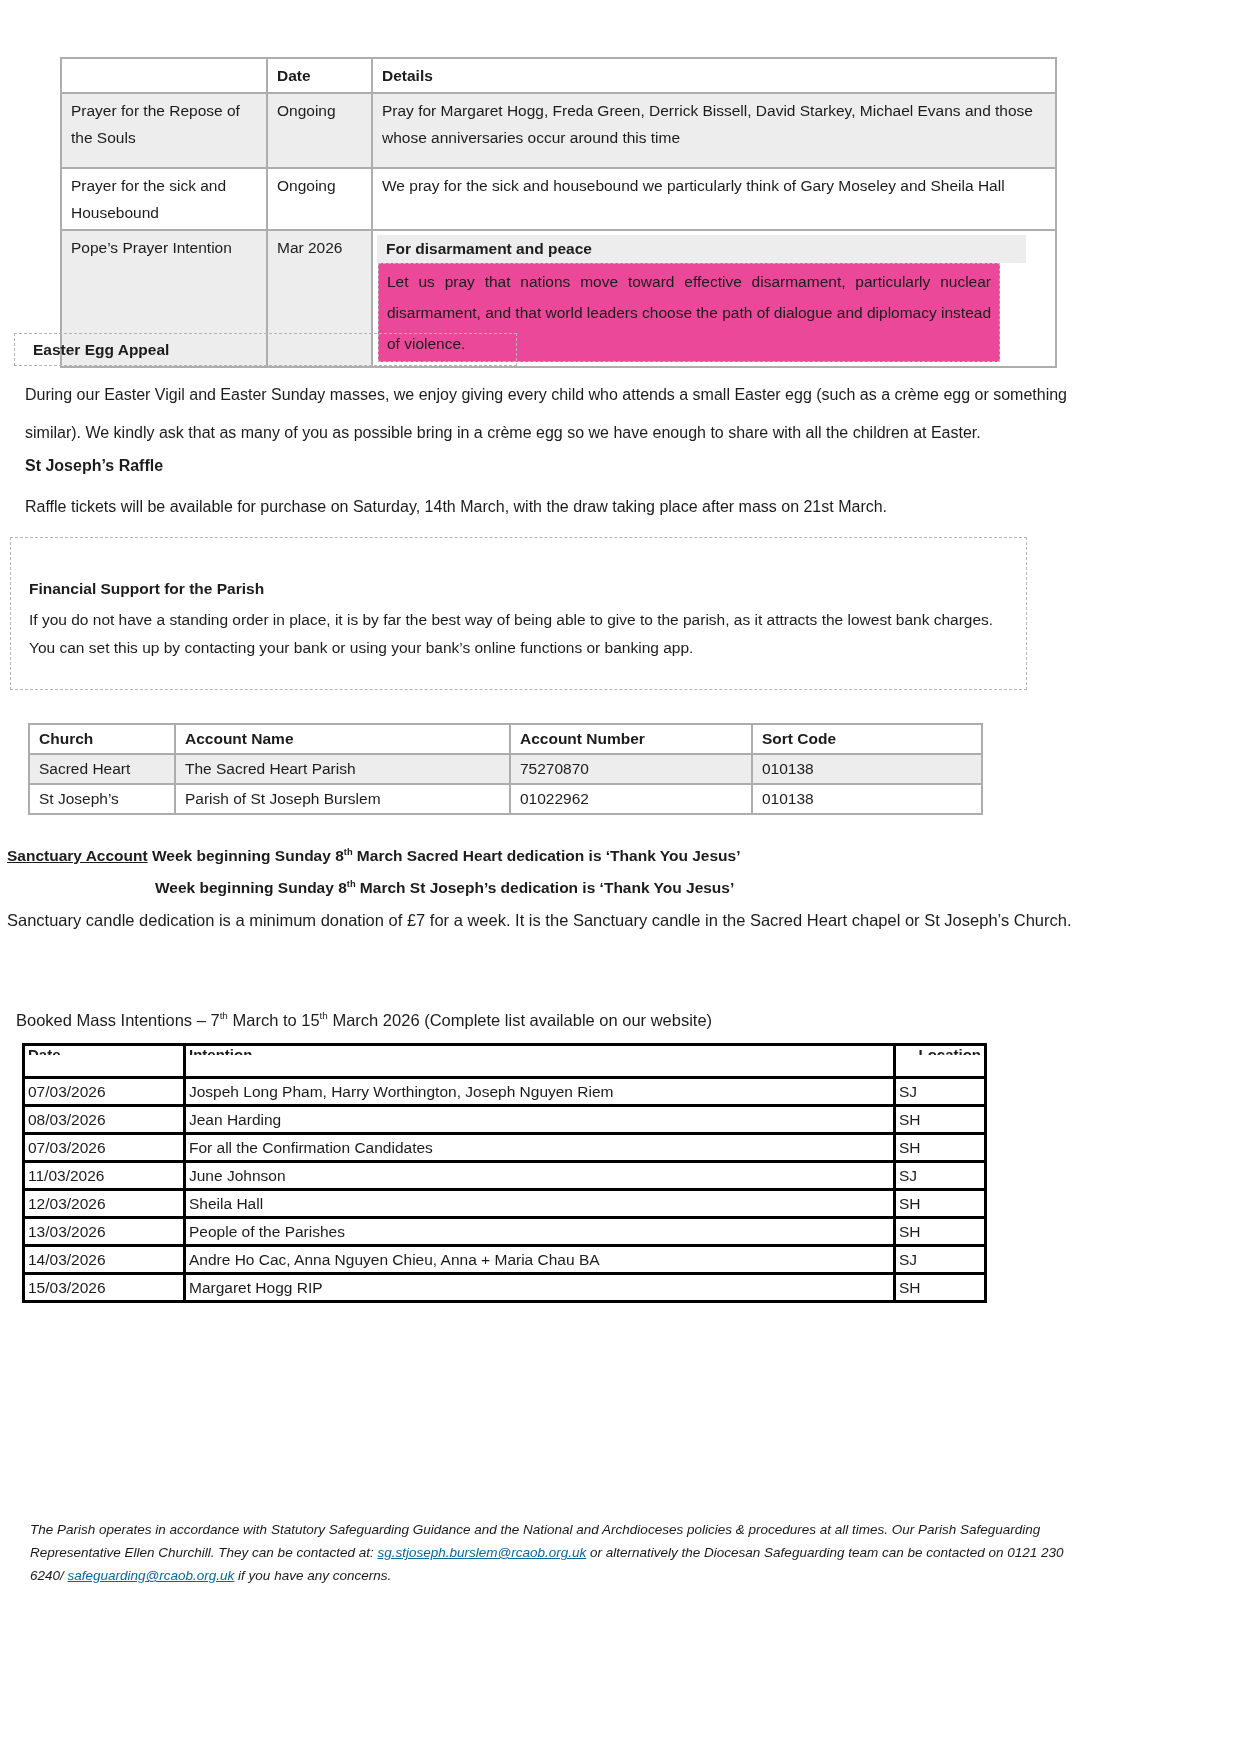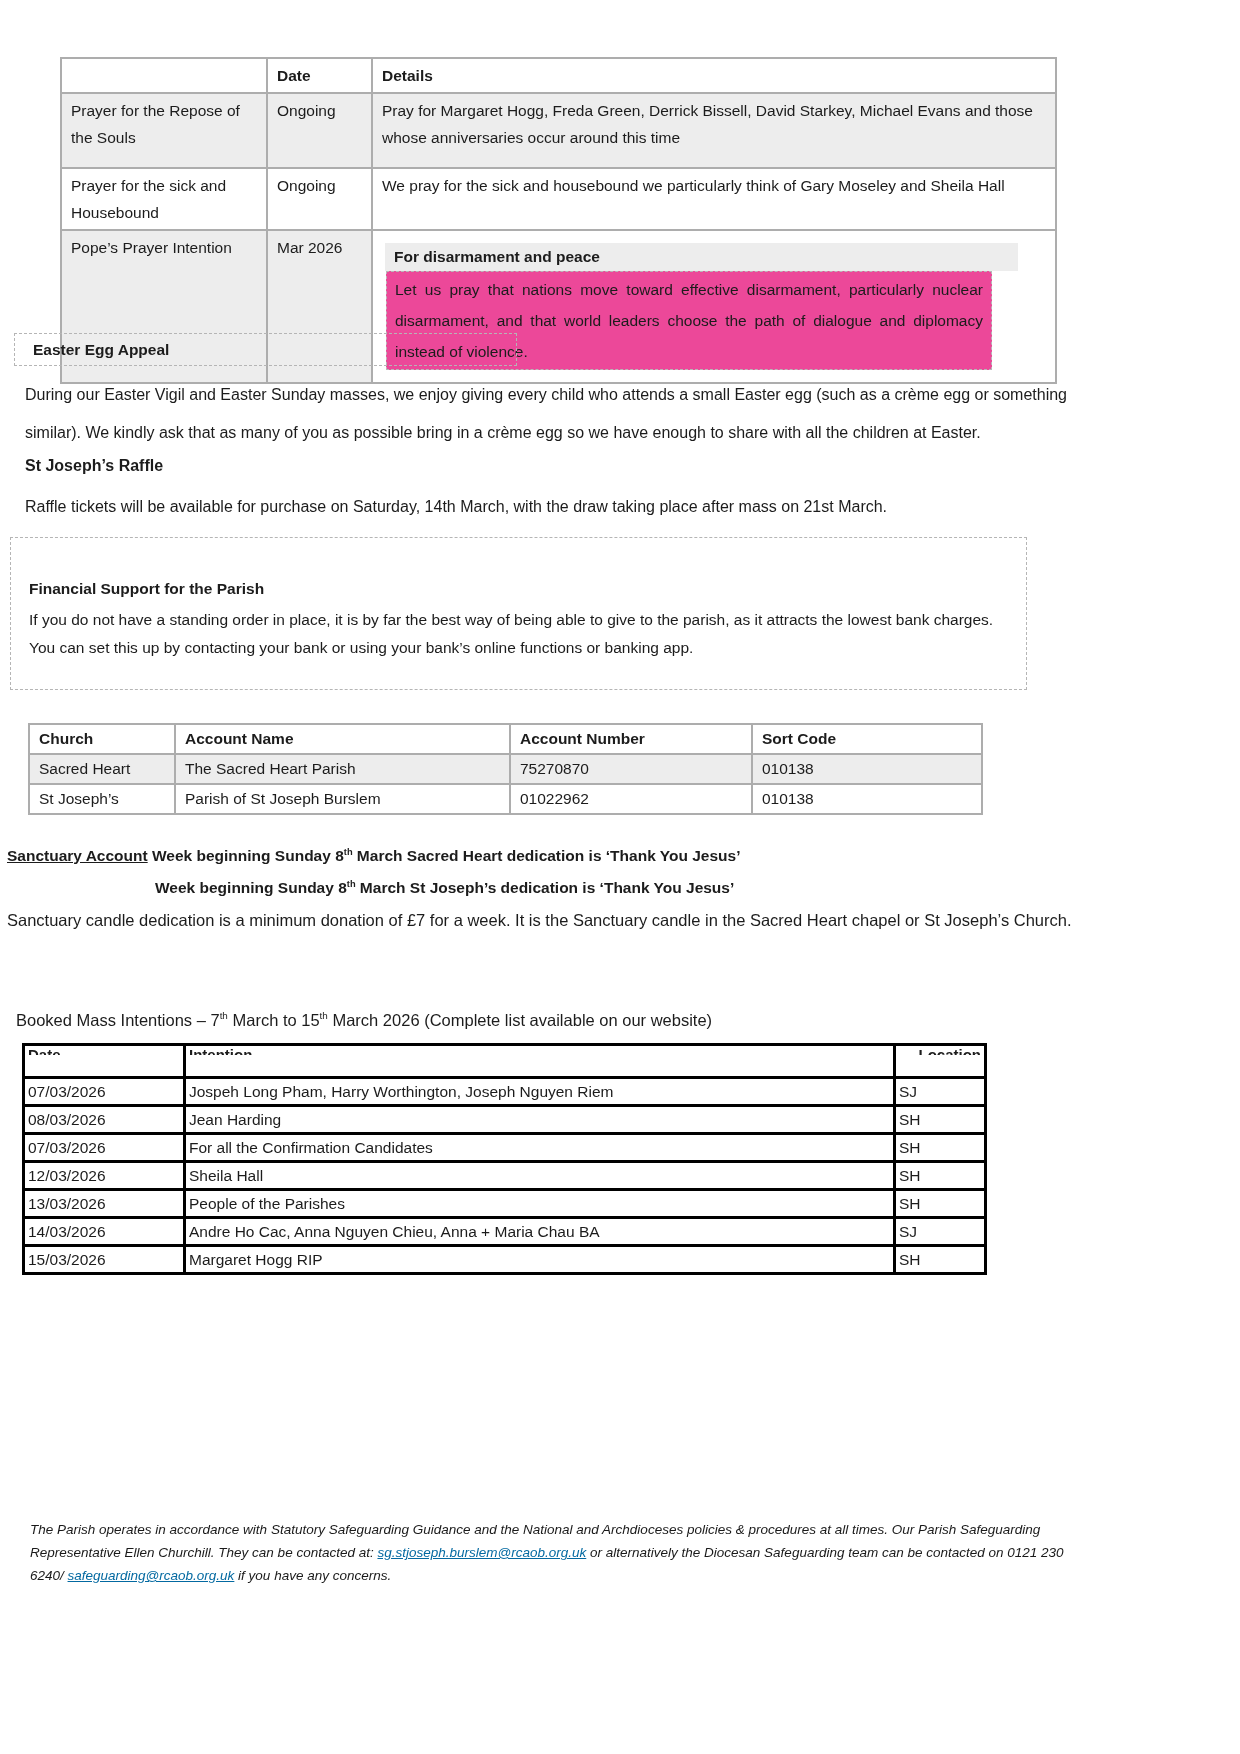--- a/index.html
+++ b/index.html
@@ -18,21 +18,21 @@
   table.gray-table td, table.gray-table th {
     border:2px solid #adadad;
     vertical-align:top;
     text-align:left;
     font-size:15.5px;
     line-height:27px;
     padding:3px 9px;
   }
   table.gray-table th { font-weight:bold; }
   .shaded { background:#ededed; }
-  .pope-details { padding:12px !important; }
+  .pope-details { padding:4px !important; }
   .pope-title {
     font-weight:bold; background:#ededed;
     padding:2px 9px; width:calc(100% - 25px);
     line-height:24px;
   }
   .pope-body {
     border:1px dashed #b8b8b8; background:#ec4899;
     width:calc(100% - 52px);
     margin-left:1px;
     padding:2px 8px;
@@ -220,20 +220,25 @@
       <td>08/03/2026</td>
       <td>Jean Harding</td>
       <td>SH</td>
     </tr>
     <tr>
       <td>07/03/2026</td>
       <td>For all the Confirmation Candidates</td>
       <td>SH</td>
     </tr>
     <tr>
+      <td>11/03/2026</td>
+      <td>June Johnson</td>
+      <td>SJ</td>
+    </tr>
+    <tr>
       <td>12/03/2026</td>
       <td>Sheila Hall</td>
       <td>SH</td>
     </tr>
     <tr>
       <td>13/03/2026</td>
       <td>People of the Parishes</td>
       <td>SH</td>
     </tr>
     <tr>

